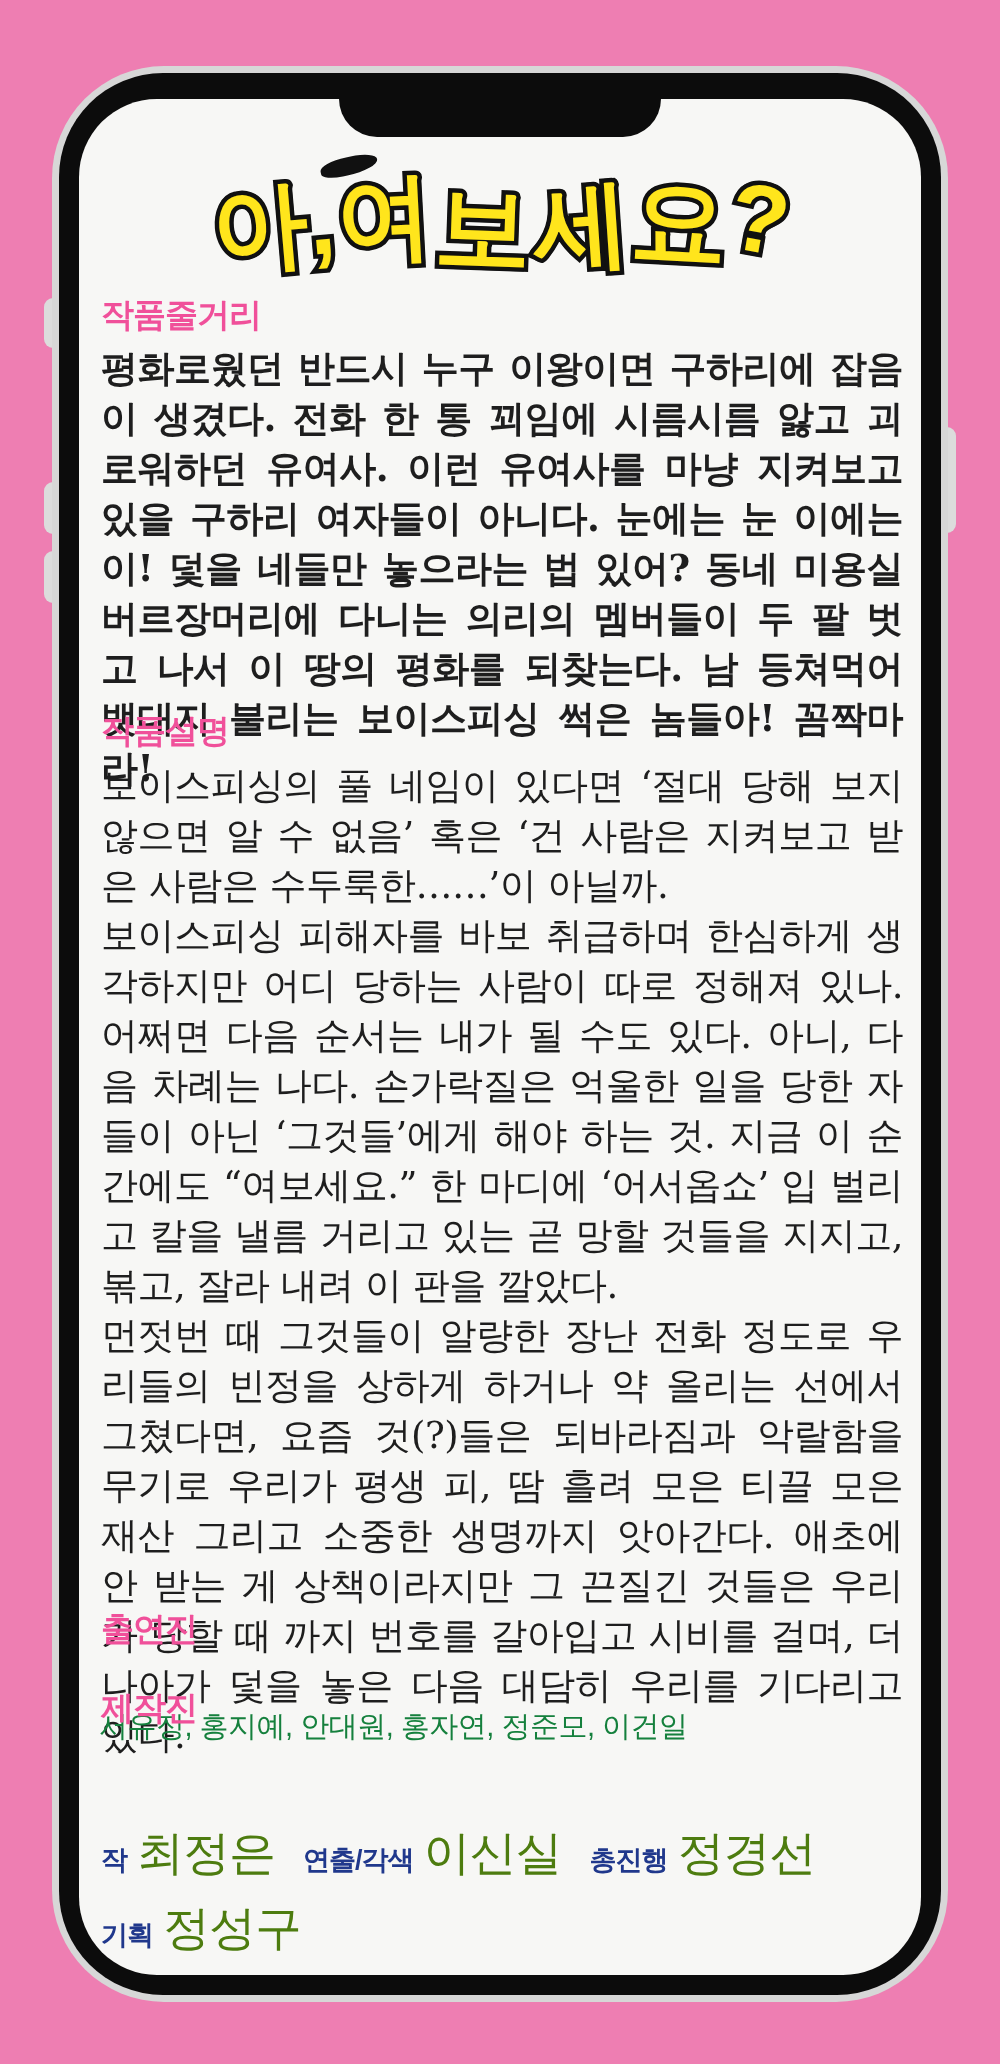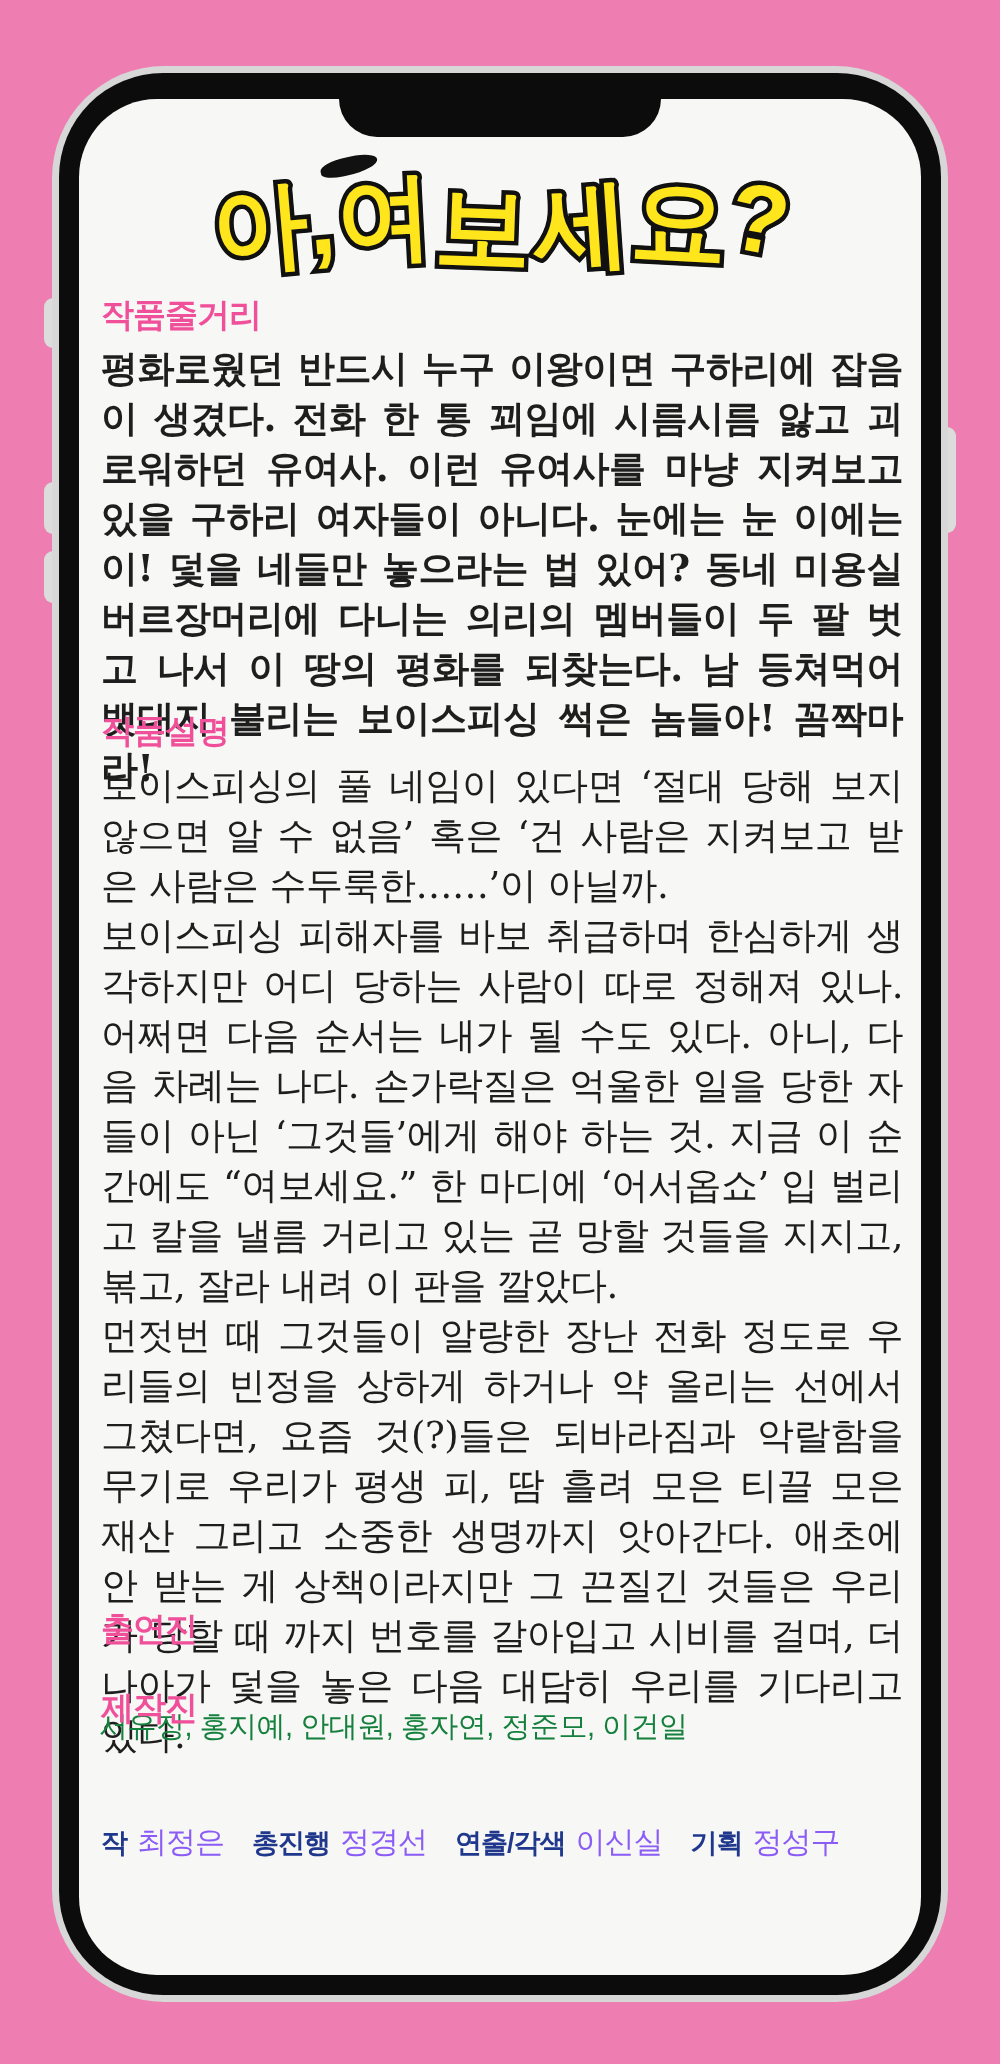--- a/index.html
+++ b/index.html
@@ -65,21 +65,21 @@
   .cast{position:absolute;left:20px;right:18px;top:1608px;
         font-size:29px;letter-spacing:-0.5px;color:#15803d;
         font-family:"Liberation Sans",sans-serif;}
 
   .crew{position:absolute;left:22px;right:14px;top:1723px;
         display:flex;flex-wrap:wrap;align-items:baseline;
         column-gap:28px;row-gap:12px;}
   .member{display:inline-flex;align-items:baseline;gap:10px;white-space:nowrap;}
   .member .role{font-size:27px;font-weight:700;letter-spacing:-1px;
                 color:var(--label-blue,#20388c);}
-  .member .nm{font-size:30px;letter-spacing:-1px;color:#8b5cf6;}
+  .member .nm{font-size:47px;letter-spacing:-1px;color:#4d7c0f;}
 </style>
 </head>
 <body>
 
 <div class="canvas">
 
   <div class="side-btn mute"></div>
   <div class="side-btn vol1"></div>
   <div class="side-btn vol2"></div>
   <div class="side-btn power"></div>
@@ -114,26 +114,26 @@
         <h2 class="heading h-cast">출연진</h2>
         <div class="cast">서유정, 홍지예, 안대원, 홍자연, 정준모, 이건일</div>
 
         <h2 class="heading h-crew">제작진</h2>
         <div class="crew">
           <span class="member">
             <span class="role">작</span>
             <span class="nm">최정은</span>
           </span>
           <span class="member">
+            <span class="role">연출/각색</span>
+            <span class="nm">이신실</span>
+          </span>
+          <span class="member">
             <span class="role">총진행</span>
             <span class="nm">정경선</span>
-          </span>
-          <span class="member">
-            <span class="role">연출/각색</span>
-            <span class="nm">이신실</span>
           </span>
           <span class="member">
             <span class="role">기획</span>
             <span class="nm">정성구</span>
           </span>
         </div>
 
       </div>
 
       <div class="notch"></div>

